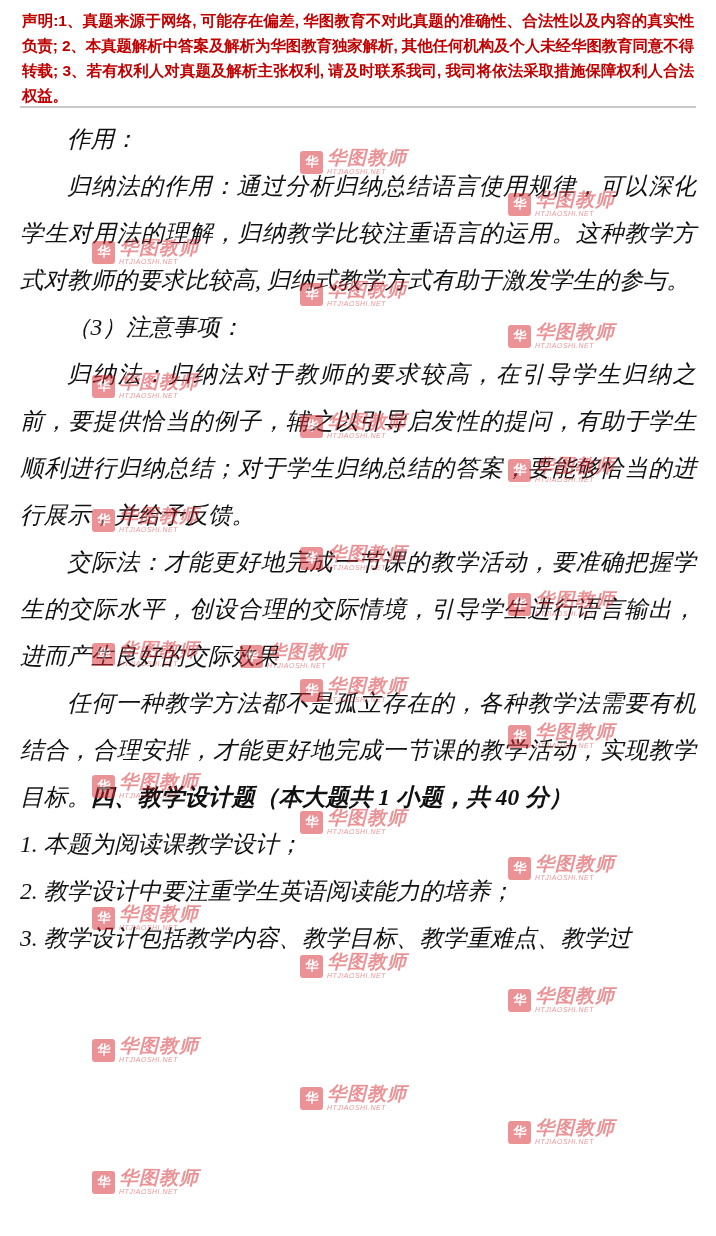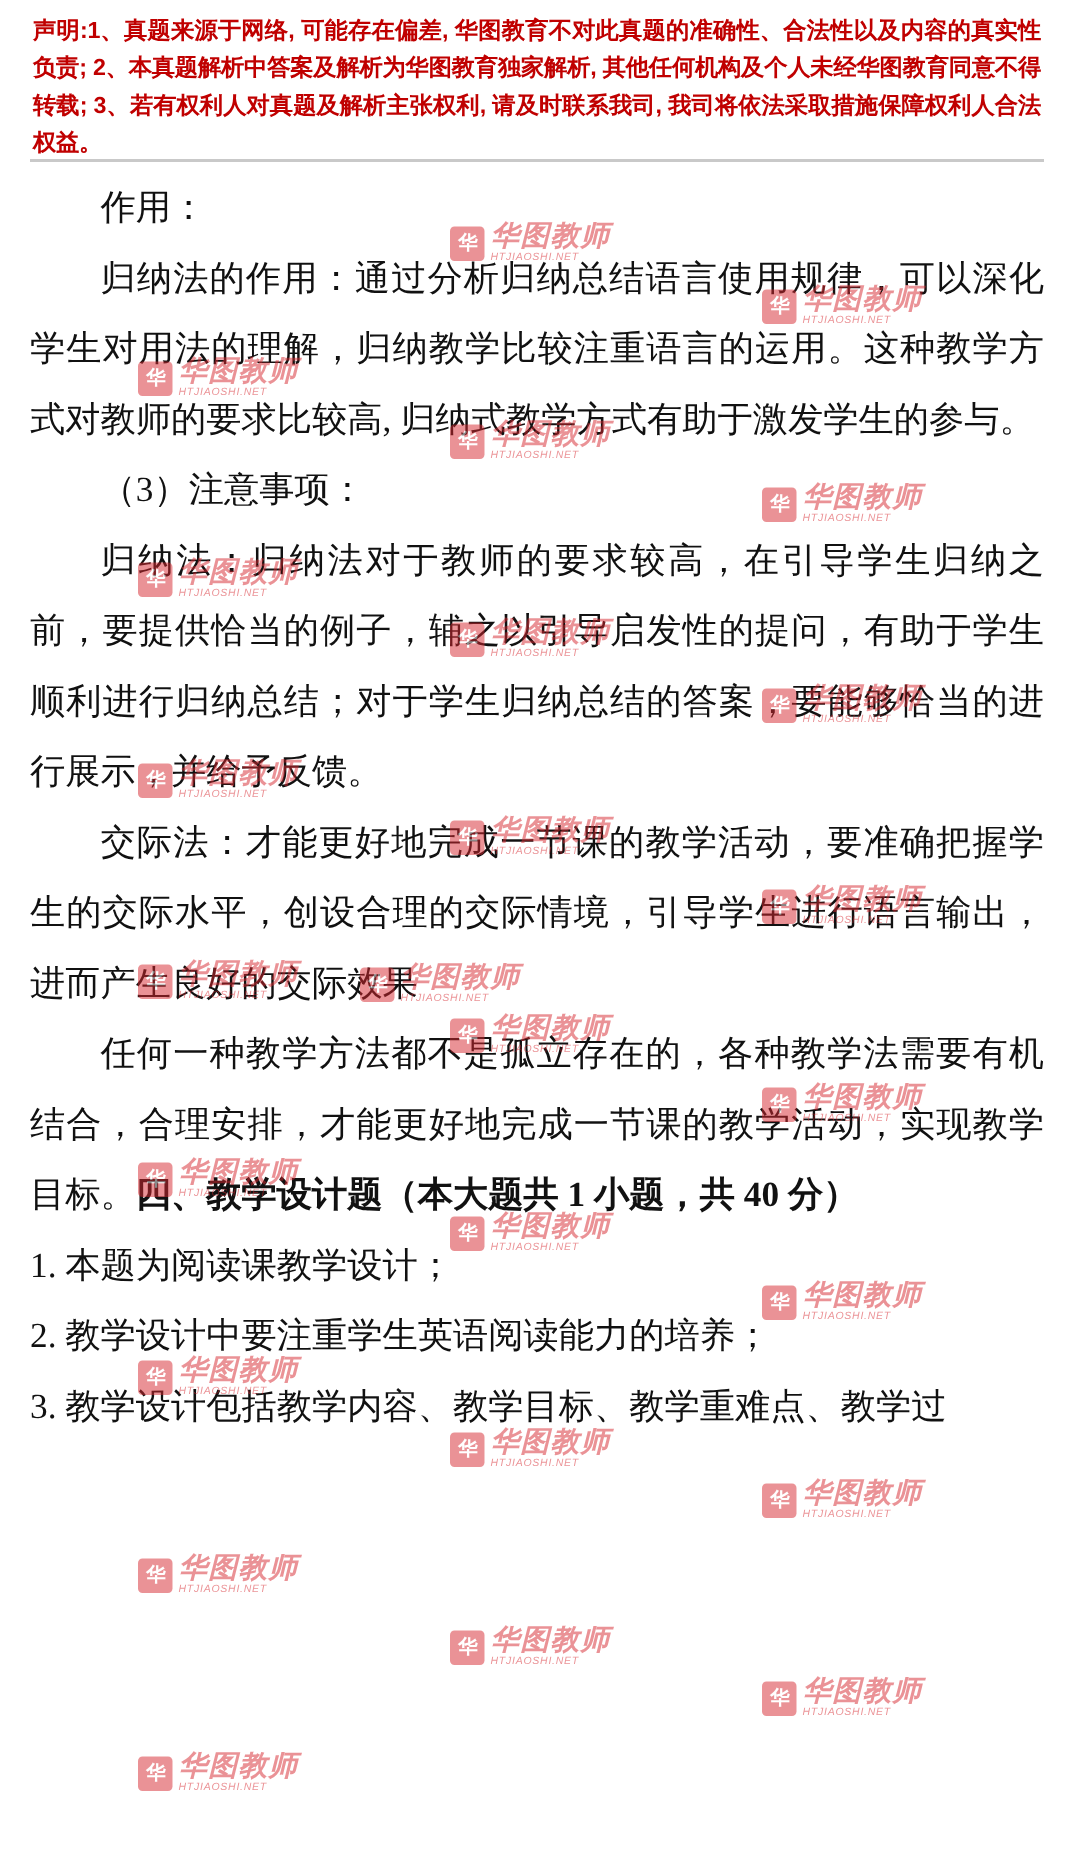--- a/index.html
+++ b/index.html
@@ -58,20 +58,21 @@
     width: 676px;
   }
   p.para {
     margin: 0 0 0 0;
     padding: 0;
     font-size: 23.5px;
     line-height: 47px;
     text-align: justify;
     text-justify: inter-ideograph;
     color: #111;
+    font-style: italic;
   }
   p.para.indent { text-indent: 2em; }
   .bold { font-weight: bold; }
 
   
   .wm {
     position: absolute;
     display: flex;
     align-items: center;
     opacity: 0.5;

